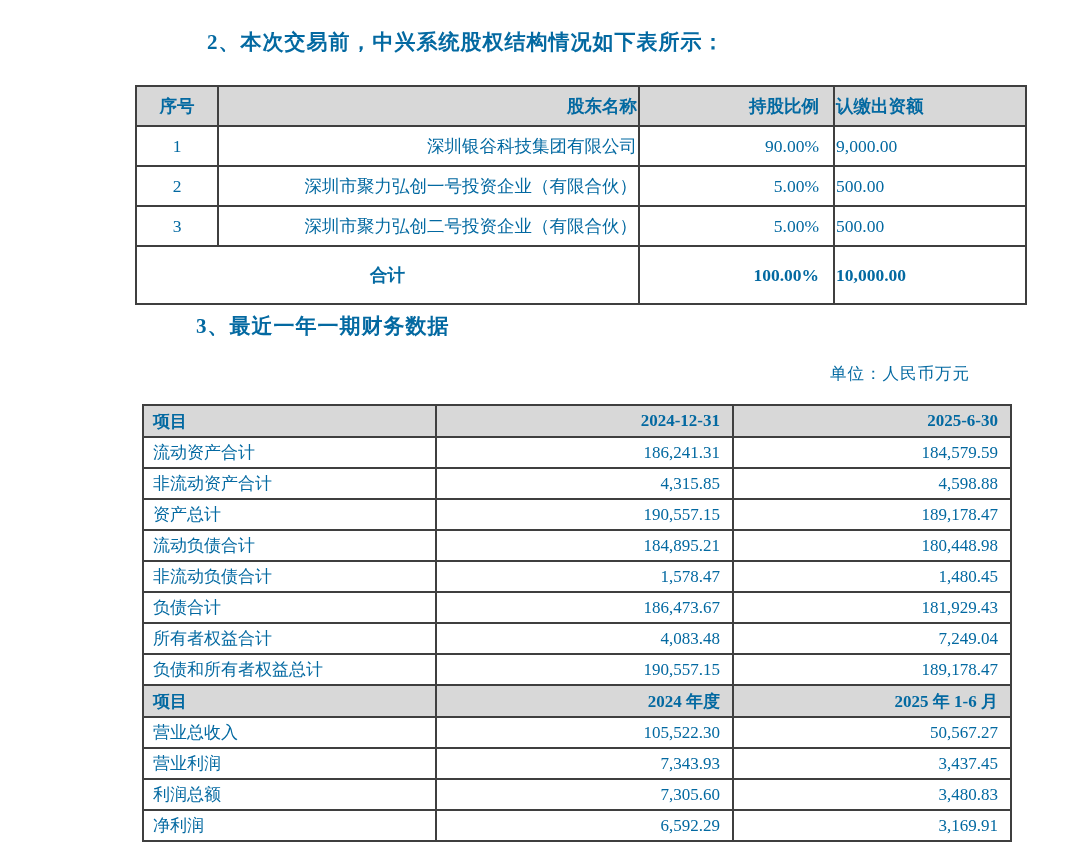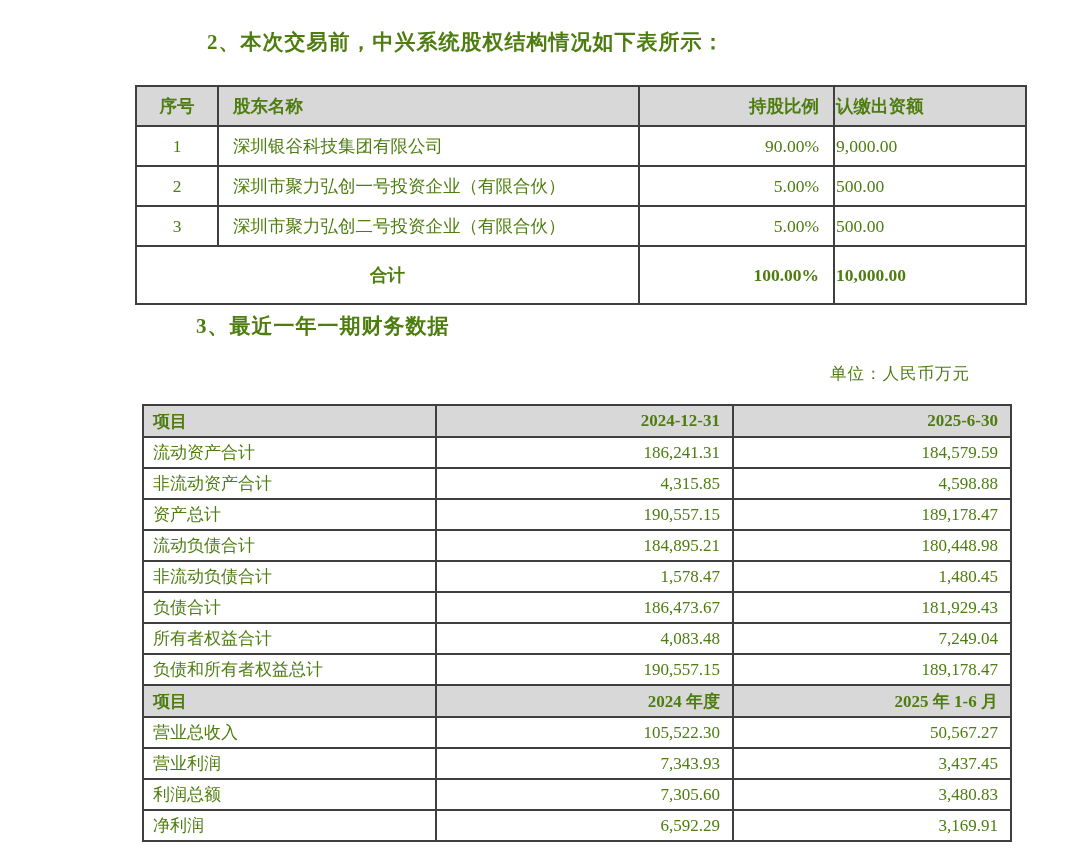--- a/index.html
+++ b/index.html
@@ -6,21 +6,21 @@
     margin: 0;
     padding: 0;
     background: #ffffff;
   }
   .page {
     position: relative;
     width: 1080px;
     height: 854px;
     background: #ffffff;
     font-family: "Liberation Serif", "DejaVu Serif", serif;
-    color: #4d7c0f;
+    color: #0369a1;
     overflow: hidden;
   }
   .heading {
     position: absolute;
     margin: 0;
     font-size: 21px;
     font-weight: bold;
     letter-spacing: 1px;
     white-space: nowrap;
   }
@@ -53,21 +53,21 @@
   }
   
   #equity-table {
     left: 135px;
     top: 85px;
     width: 835px;
     font-size: 17.5px;
   }
   #equity-table tr { height: 40px; }
   #equity-table .c-no   { width: 78px;  text-align: center; }
-  #equity-table .c-name { width: 404px; text-align: left; padding-left: 14px; }
+  #equity-table .c-name { width: 404px; text-align: right; padding-left: 14px; }
   #equity-table .c-num  { width: 178px; text-align: right; padding-right: 14px; }
   #equity-table .c-cap  { width: 175px; text-align: left; padding-right: 14px; }
   #equity-table tr.total td { font-weight: bold; }
   #equity-table td.c-total { text-align: center; padding: 16px; }
   
   #financial-table {
     left: 142px;
     top: 404px;
     width: 826px;
     font-size: 17px;

